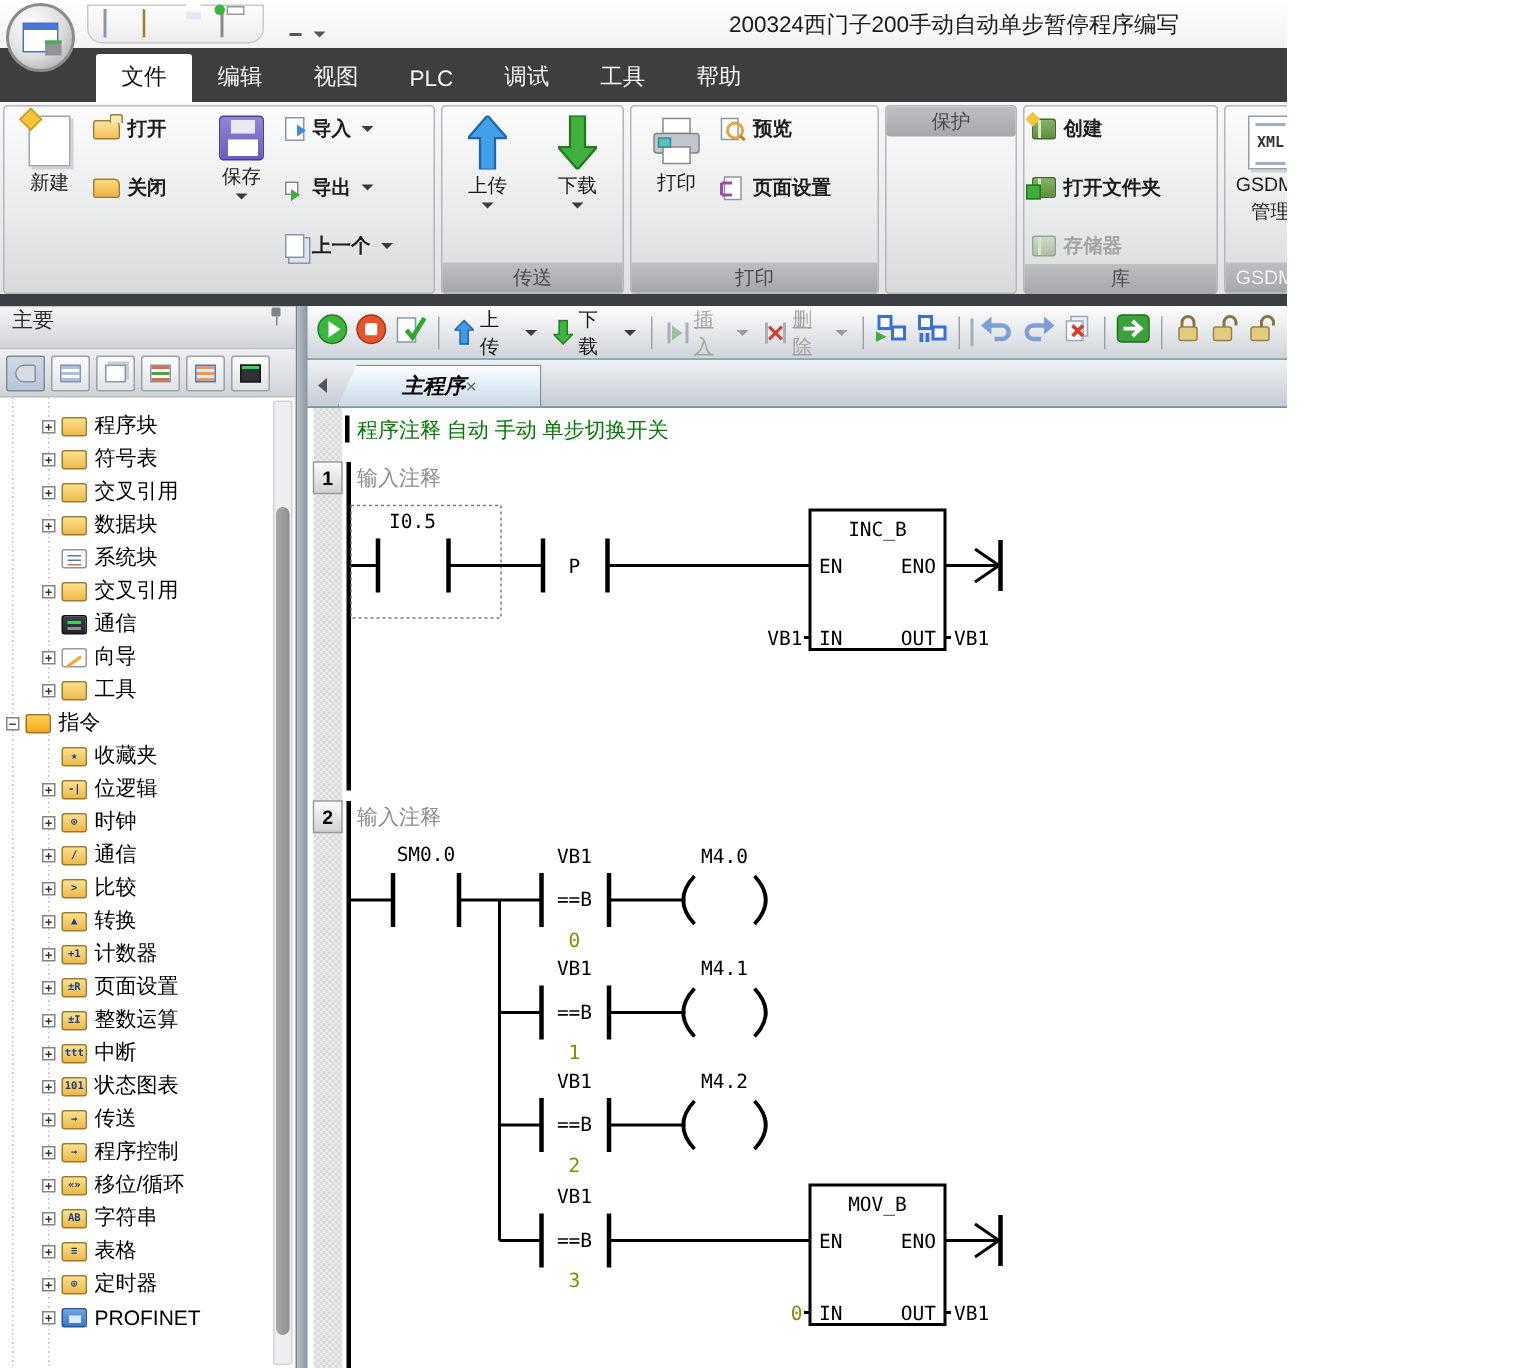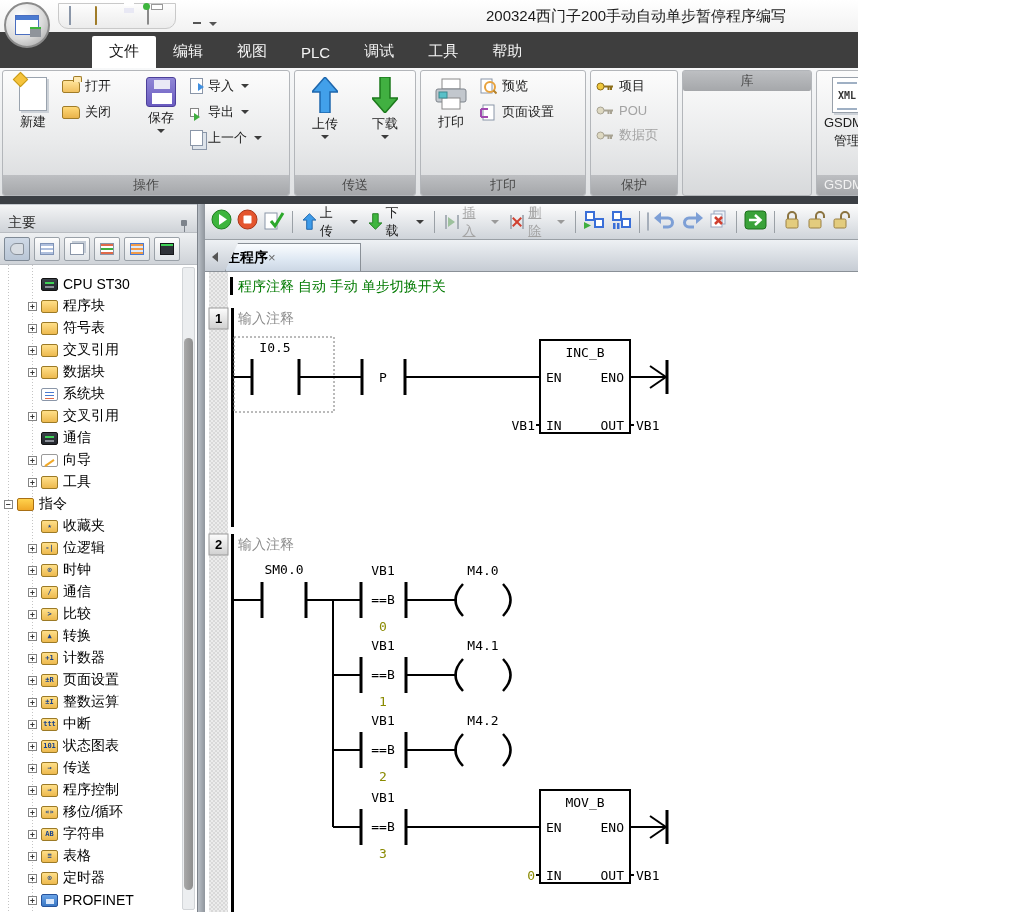--- a/index.html
+++ b/index.html
@@ -25,34 +25,34 @@
   .q-save::after{content:'';position:absolute;left:3px;bottom:1px;width:10px;height:6px;background:#fff;}
   .q-print{width:18px;height:14px;margin-top:2px;background:linear-gradient(#e8e8e8,#b5b5b5);border:1px solid #8a8a8a;border-radius:2px;position:relative;}
   .q-print::before{content:'';position:absolute;left:3px;top:-3px;width:10px;height:4px;background:#fff;border:1px solid #999;}
   .q-print::after{content:'';position:absolute;right:-2px;top:-4px;width:7px;height:7px;border-radius:50%;background:#3db53d;}
   .qcaret{border-top:4px solid #555;border-left:4px solid transparent;border-right:4px solid transparent;margin-left:4px;}
   .qcaret2{height:2px;width:8px;background:#555;margin-left:-12px;margin-top:-8px;}
   .wtitle{position:absolute;right:0;top:7px;width:372px;white-space:nowrap;overflow:hidden;
     font-size:15px;color:#1a1a1a;}
 
   
-  .menubar{height:36px;background:#3e3e3e;display:flex;align-items:flex-end;padding-left:92px;}
+  .menubar{height:36px;background:#3e3e3e;display:flex;align-items:flex-end;padding-left:64px;}
   .mtab{color:#f5f5f5;font-size:15px;padding:6px 17px 7px;cursor:default;}
   .mtab.active{background:#ffffff;color:#111;border-radius:2px 2px 0 0;}
 
   
   .ribbon{height:128px;background:linear-gradient(#f7f8f9,#dfe1e3);display:flex;gap:4px;padding:2px 0 0 2px;overflow:hidden;}
   .rgroup{display:flex;flex-direction:column;border:1px solid #b3b6ba;border-radius:3px;flex:none;
     background:linear-gradient(#fcfcfc,#e9eaeb 58%,#d7d9db);}
   .rg-c{flex:1;display:flex;align-items:flex-start;padding:3px 3px 0 3px;}
   .rg-l{height:20px;line-height:20px;text-align:center;font-size:13px;color:#4a4a4a;
     background:linear-gradient(#bdbfc2,#a5a7aa);border-radius:0 0 2px 2px;}
   .rg-l.light{color:#f2f2f2;}
   .rbig{width:54px;display:flex;flex-direction:column;align-items:center;font-size:13px;color:#1c1c1c;padding-top:3px;gap:2px;}
-  .rcol{display:flex;flex-direction:column;gap:8px;padding:3px 2px;}
+  .rcol{display:flex;flex-direction:column;gap:21px;padding:3px 2px;font-weight:bold;}
   .rsm{display:flex;align-items:center;gap:5px;font-size:13px;color:#1c1c1c;white-space:nowrap;}
   .rsm.dis{color:#a3a3a3;}
   .caret{border-top:4px solid #3c3c3c;border-left:4px solid transparent;border-right:4px solid transparent;display:inline-block;}
   .caret.sm{border-top-width:4px;margin-left:2px;}
   .caret.g{border-top-color:#9a9a9a;}
 
   .ic-pagenew{width:28px;height:34px;background:#fff;border:1px solid #9aa3ae;box-shadow:2px 2px 0 #cdd2d8;position:relative;}
   .ic-pagenew::before{content:'';position:absolute;left:-5px;top:-4px;width:9px;height:9px;background:#f5c33c;transform:rotate(45deg);border:1px solid #c79a18;}
   .ic-fold{width:18px;height:13px;background:linear-gradient(#ffd978,#e9b34a);border:1px solid #a07c28;border-radius:2px 4px 2px 2px;position:relative;flex:none;}
   .ic-fold.open{background:linear-gradient(#ffe49a,#f0c05e);}
@@ -73,21 +73,21 @@
   .ic-xml{width:30px;height:36px;background:#fff;border:1px solid #98a0aa;box-shadow:2px 2px 0 #cdd2d8;display:flex;align-items:center;justify-content:center;position:relative;}
   .ic-xml::before{content:'';position:absolute;left:4px;top:4px;right:4px;height:2px;background:#9fb0c4;box-shadow:0 26px 0 #9fb0c4;}
   .xmltxt{font:bold 10px "DejaVu Sans Mono",monospace;color:#333;}
 
   
   .darkstrip{height:8px;background:#3b3f44;}
 
   
   .workspace{display:flex;height:708px;}
   .sidebar{width:197px;flex:none;background:#fff;display:flex;flex-direction:column;position:relative;border-top:1px solid #c5c9ce;}
-  .sbheader{height:28px;background:linear-gradient(#f4f5f6,#cfd3d8);display:flex;align-items:flex-end;
+  .sbheader{height:28px;background:linear-gradient(#f4f5f6,#cfd3d8);display:flex;align-items:flex-start;
     padding:0 8px;font-size:14px;color:#2e2e2e;border-bottom:1px solid #b9bdc2;font-family:Liberation Mono, monospace;}
   .pin{margin-left:auto;width:10px;height:12px;position:relative;}
   .pin::before{content:'';position:absolute;left:2px;top:0;width:6px;height:6px;background:#7d838b;border-radius:1px;}
   .pin::after{content:'';position:absolute;left:4.5px;top:6px;width:1.5px;height:6px;background:#7d838b;}
   .viewicons{height:32px;background:linear-gradient(#eef0f2,#cfd3d8);display:flex;align-items:center;gap:4px;padding:0 4px;border-bottom:1px solid #b9bdc2;}
   .vic{width:26px;height:24px;border:1px solid #9aa1a8;border-radius:2px;background:linear-gradient(#fdfdfd,#dfe3e7);display:flex;align-items:center;justify-content:center;}
   .vic.active{background:linear-gradient(#cfd9e6,#b9c6d6);border-color:#7f8a96;}
   .vg{width:14px;height:12px;}
   .vg1{background:#d8dde3;border:1px solid #8a929c;border-radius:6px 2px 2px 6px;}
   .vg2{background:repeating-linear-gradient(#aebfdd 0 2px,#fff 2px 4px);border:1px solid #7f93b6;}
@@ -132,23 +132,23 @@
   .ic-rung.ins::before{content:'';position:absolute;left:1px;top:2px;border:5px solid transparent;border-left:7px solid #9dc19d;}
   .ic-rung.del::before,.ic-rung.del::after{content:'';position:absolute;left:4px;top:1px;width:2px;height:12px;background:#d04030;}
   .ic-rung.del::before{transform:rotate(45deg);}
   .ic-rung.del::after{transform:rotate(-45deg);}
   .ic-addr{width:20px;height:13px;border-radius:4px;background:linear-gradient(#e8ecf2,#c8cfd9);border:1px solid #a5aeba;}
 
   .tabbar{height:32px;background:linear-gradient(#eef1f4,#c6ccd4);border-bottom:1px solid #8a9097;
     display:flex;align-items:flex-end;padding-left:2px;flex:none;}
   .tabscroll{width:16px;height:20px;margin:0 2px 4px 0;display:flex;align-items:center;justify-content:center;}
   .tabscroll::before{content:'';border-right:6px solid #555;border-top:5px solid transparent;border-bottom:5px solid transparent;}
-  .tab{height:28px;width:136px;display:flex;align-items:center;gap:0;
+  .tab{height:28px;width:136px;display:flex;align-items:center;justify-content:center;gap:0;
     background:linear-gradient(#fbfdff,#dde7f2 60%,#ccd7e4);border:1px solid #8a9097;border-bottom:none;
-    clip-path:polygon(13px 0,100% 0,100% 100%,0 100%);font-size:14px;font-weight:bold;color:#000;}
+    clip-path:polygon(13px 0,100% 0,100% 100%,0 100%);font-size:14px;font-weight:bold;color:#000;font-style:italic;}
   .tabx{font-weight:normal;color:#6a6a6a;font-size:13px;}
 
   .editorcontent{flex:1;background:#fff;position:relative;overflow:hidden;}
   #ladder{position:absolute;left:0;top:0;}
 </style>
 </head>
 <body>
 
 <div class="app">
 
@@ -213,21 +213,20 @@
               <span>导出</span>
               <span class="caret sm"></span>
             </div>
           <div class="rsm">
               <span class="ic-doc two"></span>
               <span>上一个</span>
               <span class="caret sm"></span>
             </div>
         </div>
       </div>
-      <div class="rg-l">操作</div>
     </div>
 
     <div class="rgroup" style="width:122px">
       <div class="rg-c" style="justify-content:center;gap:6px">
         <div class="rbig">
           <svg width="26" height="36" viewBox="0 0 26 36">
               <polygon points="13,0 26,15 18,15 18,36 8,36 8,15 0,15" fill="#42a0ea" stroke="#1e67ad" stroke-width="1.5"></polygon>
             </svg>
           <span>上传</span>
           <span class="caret"></span>
@@ -269,49 +268,40 @@
                 <path d="M1 5 H8 M1 5 V13 M1 13 H8" stroke="#a04ab0" stroke-width="2" fill="none"></path>
               </svg>
             <span>页面设置</span>
           </div>
         </div>
       </div>
       <div class="rg-l">打印</div>
     </div>
 
     <div class="rgroup" style="width:88px">
+      <div class="rg-l">保护</div>
+    </div>
+
+    <div class="rgroup" style="width:130px">
       <div class="rg-c">
         <div class="rcol">
           <div class="rsm">
-            <svg width="18" height="11" viewBox="0 0 18 11">
-                <circle cx="4.5" cy="5.5" r="3.5" fill="#f0c83c" stroke="#8d6f1a"></circle>
-                <path d="M8 5.5 H17 M12.5 5.5 V9 M15 5.5 V9" stroke="#8d6f1a" stroke-width="2" fill="none"></path>
-              </svg>
-            <span>项目</span>
-          </div>
+              <span class="ic-book star"></span>
+              <span>创建</span>
+            </div>
+          <div class="rsm">
+              <span class="ic-book plus"></span>
+              <span>打开文件夹</span>
+            </div>
           <div class="rsm dis">
-            <svg width="18" height="11" viewBox="0 0 18 11">
-                <circle cx="4.5" cy="5.5" r="3.5" fill="#ded9c2" stroke="#a8a393"></circle>
-                <path d="M8 5.5 H17 M12.5 5.5 V9 M15 5.5 V9" stroke="#a8a393" stroke-width="2" fill="none"></path>
-              </svg>
-            <span>POU</span>
-          </div>
-          <div class="rsm dis">
-            <svg width="18" height="11" viewBox="0 0 18 11">
-                <circle cx="4.5" cy="5.5" r="3.5" fill="#ded9c2" stroke="#a8a393"></circle>
-                <path d="M8 5.5 H17 M12.5 5.5 V9 M15 5.5 V9" stroke="#a8a393" stroke-width="2" fill="none"></path>
-              </svg>
-            <span>数据页</span>
-          </div>
-        </div>
-      </div>
-      <div class="rg-l">保护</div>
-    </div>
-
-    <div class="rgroup" style="width:130px">
+              <span class="ic-book gray"></span>
+              <span>存储器</span>
+            </div>
+        </div>
+      </div>
       <div class="rg-l">库</div>
     </div>
 
     <div class="rgroup" style="width:62px">
       <div class="rg-c" style="justify-content:center">
         <div class="rbig">
           <span class="ic-xml">
               <span class="xmltxt">XML</span>
             </span>
           <span>GSDML</span>
@@ -346,26 +336,20 @@
             <span class="vg vg4"></span>
           </span>
         <span class="vic">
             <span class="vg vg5"></span>
           </span>
         <span class="vic">
             <span class="vg vg6"></span>
           </span>
       </div>
       <div class="tree" id="tree">
-          <div class="trow">
-            <span class="tind" style="width: 24px;"></span>
-            <span class="exp none"></span>
-            <span class="ti cpu"></span>
-            <span class="tlb">CPU ST30</span>
-          </div>
           <div class="trow">
             <span class="tind" style="width: 24px;"></span>
             <span class="exp">+</span>
             <span class="ti "></span>
             <span class="tlb">程序块</span>
           </div>
           <div class="trow">
             <span class="tind" style="width: 24px;"></span>
             <span class="exp">+</span>
             <span class="ti "></span>

